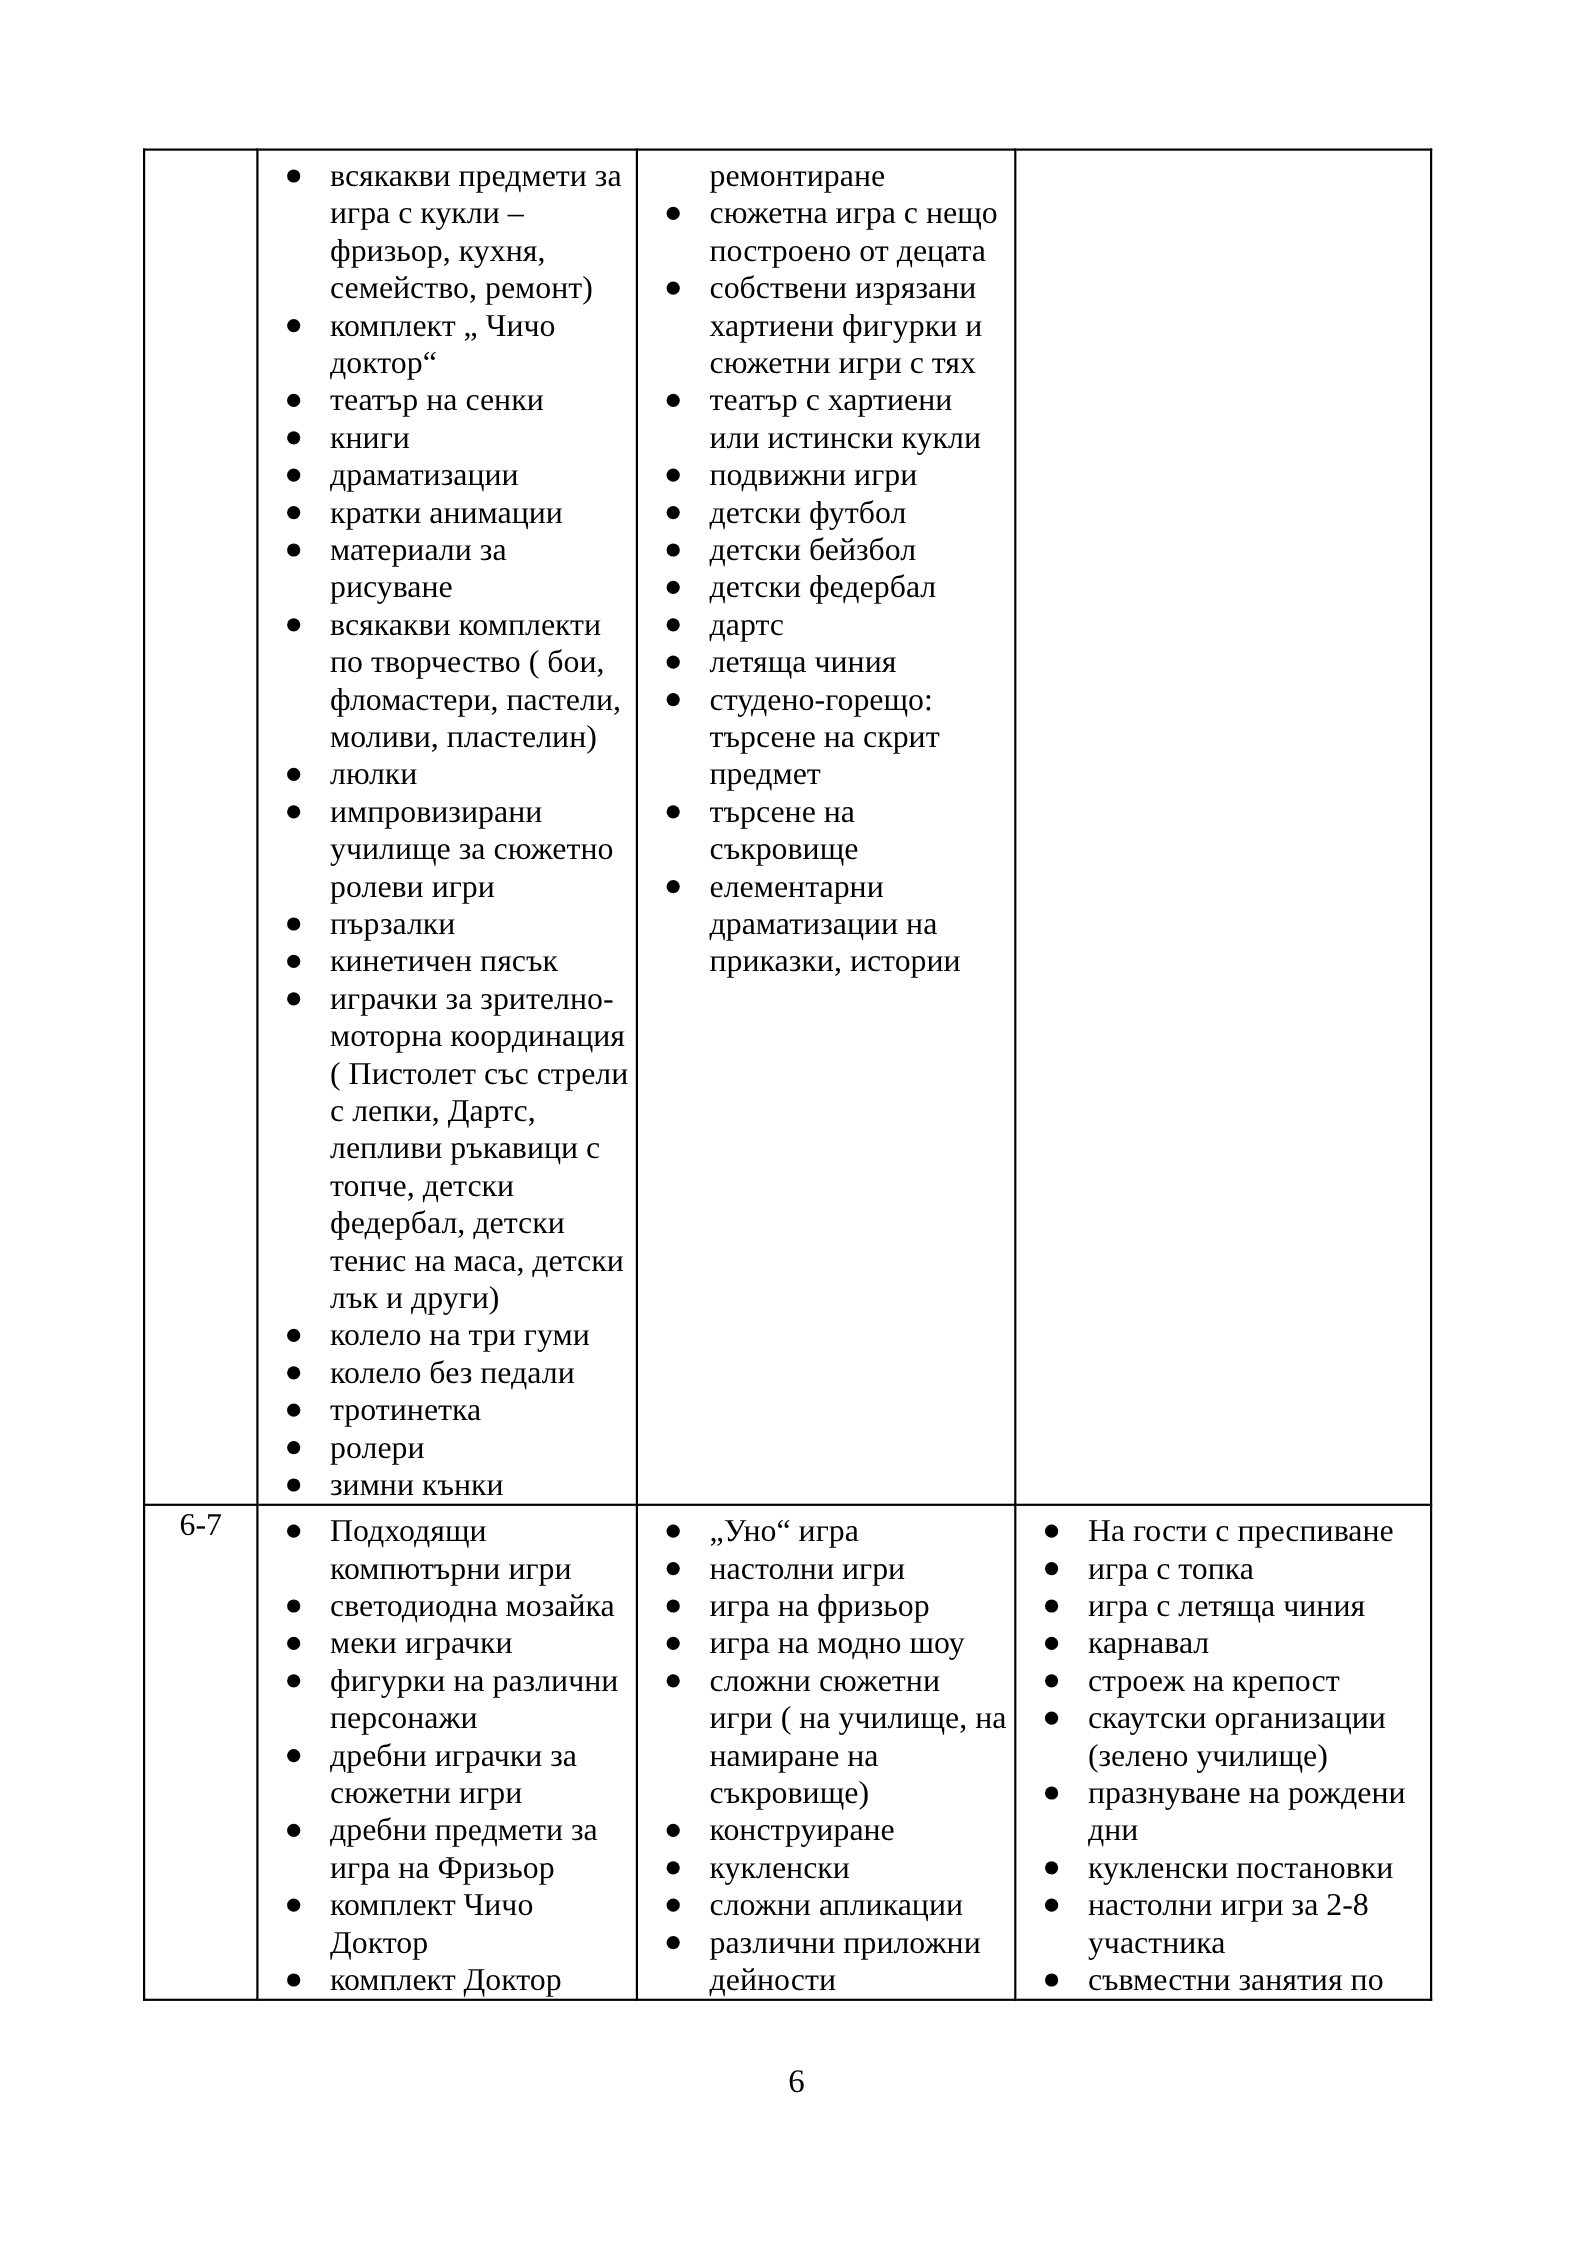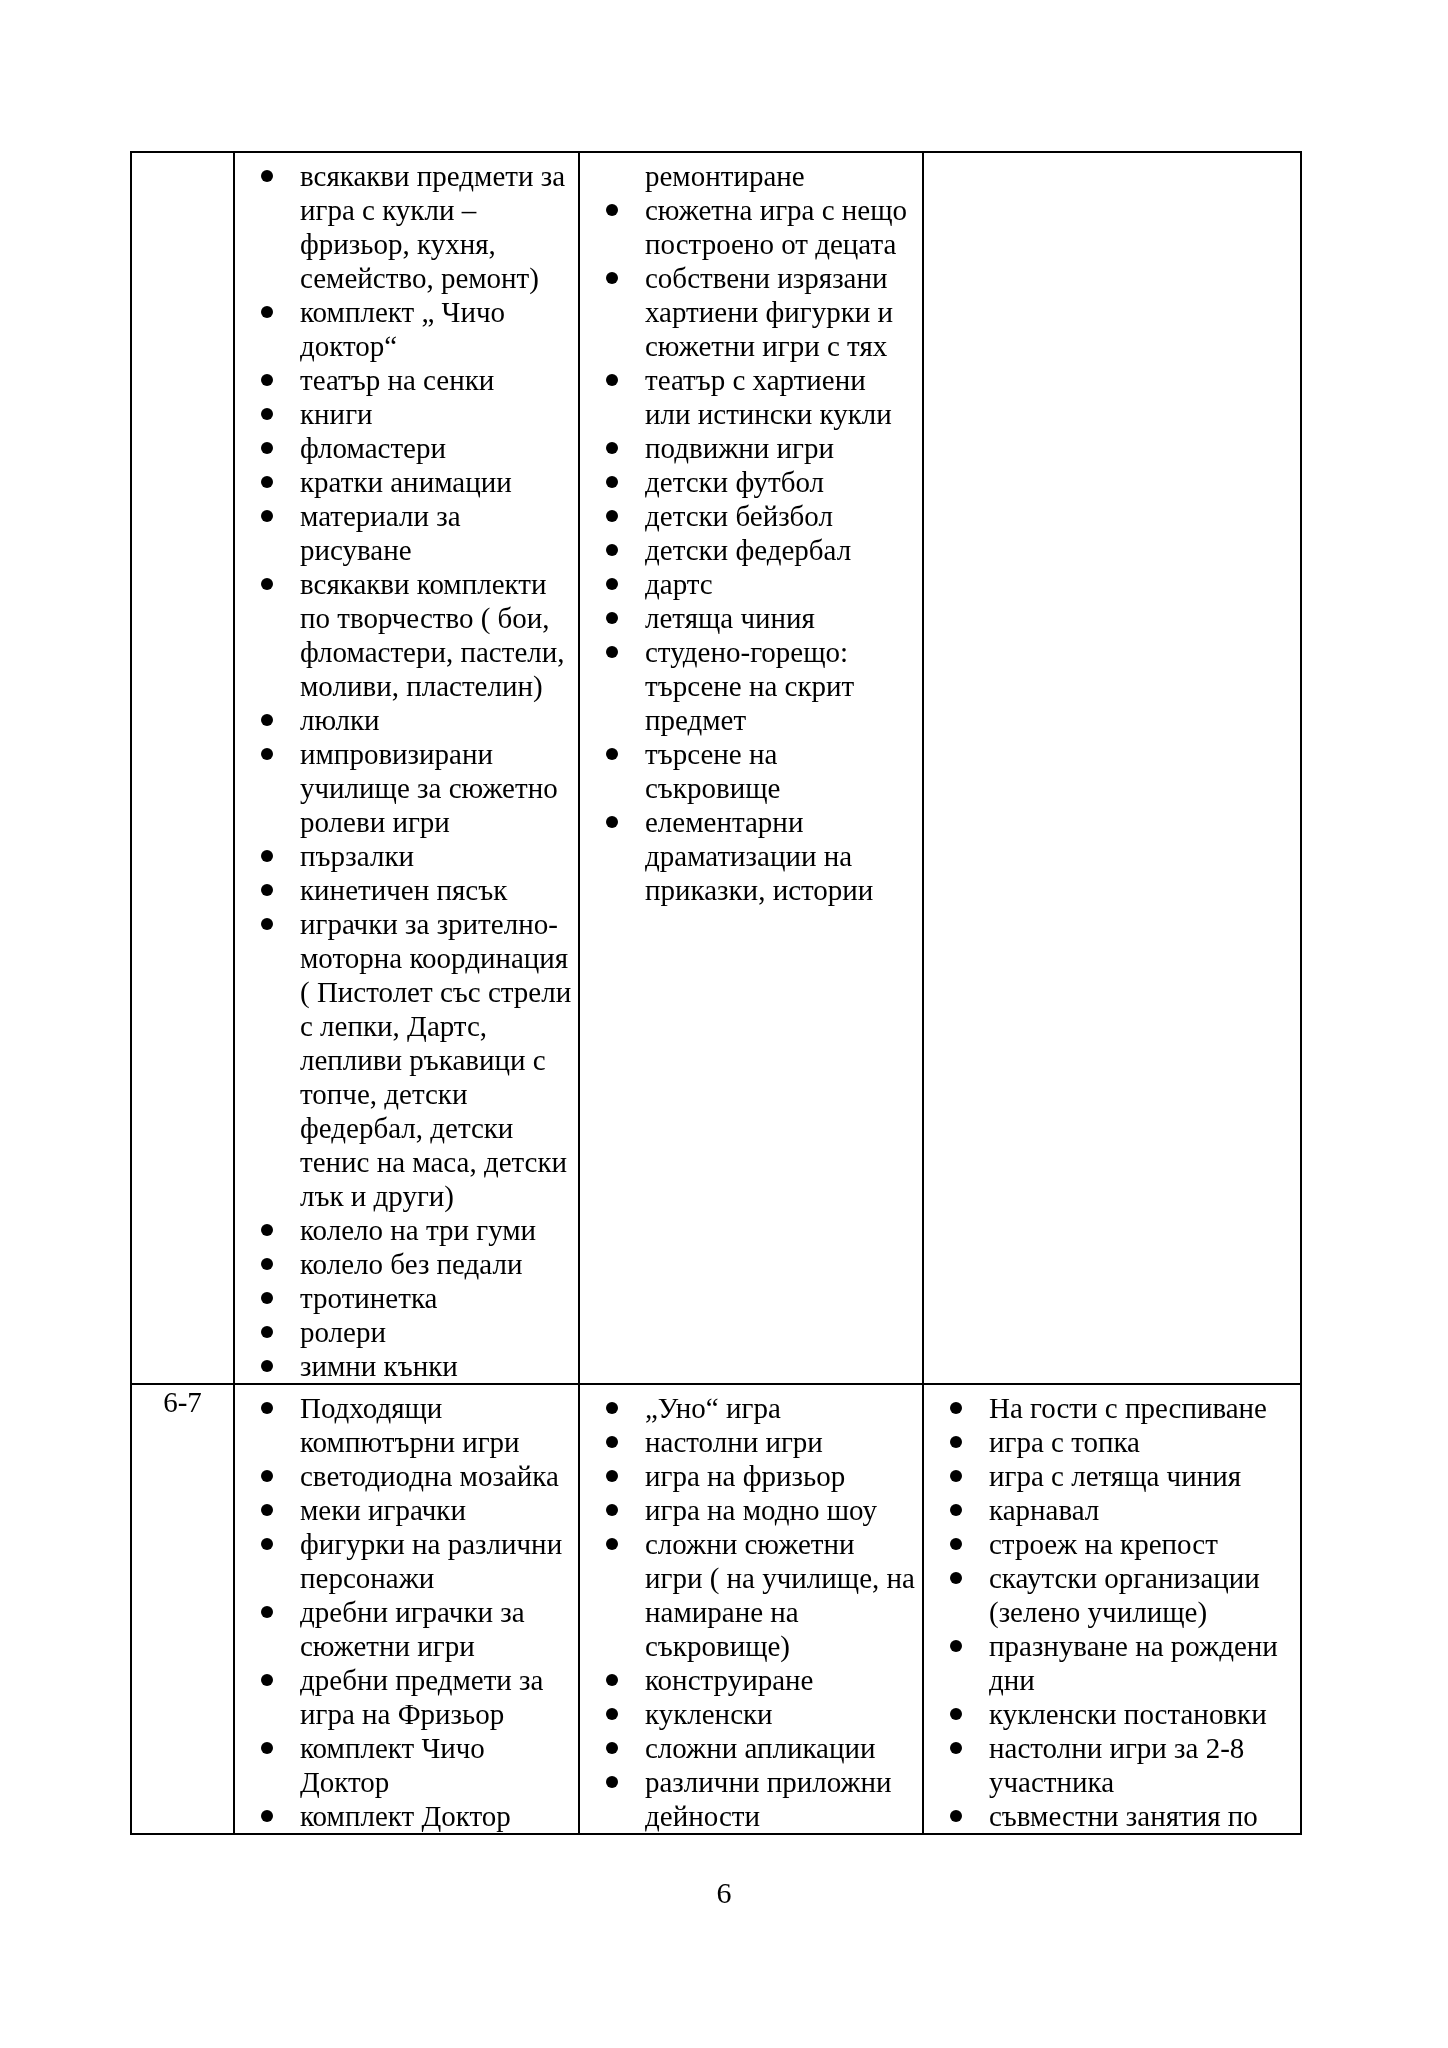--- a/index.html
+++ b/index.html
@@ -18,21 +18,20 @@
   }
   table.grid {
     position: absolute;
     left: 130px;
     top: 135px;
     width: 1170px;
     border-collapse: collapse;
     table-layout: fixed;
     font-size: 29px;
     line-height: 34px;
-    margin-top: 16px;
   }
   table.grid td {
     border: 2px solid #000000;
     vertical-align: top;
     padding: 0;
     overflow: hidden;
   }
   tr.row-cont  { height: 1225px; }
   tr.row-age67 { height: 448px; }
   td.age-cell {
@@ -87,21 +86,21 @@
     </colgroup>
     <tbody>
         <tr class="row-cont">
       <td class="age-cell"></td>
       <td>
         <ul class="blist">
               <li>всякакви предмети за игра с кукли – фризьор, кухня, семейство, ремонт)</li>
               <li>комплект „ Чичо доктор“</li>
               <li>театър на сенки</li>
               <li>книги</li>
-              <li>фломастери</li>
+              <li>драматизации</li>
               <li>кратки анимации</li>
               <li>материали за рисуване</li>
               <li>всякакви комплекти по творчество ( бои, фломастери, пастели, моливи, пластелин)</li>
               <li>люлки</li>
               <li>импровизирани училище за сюжетно ролеви игри</li>
               <li>пързалки</li>
               <li>кинетичен пясък</li>
               <li>играчки за зрително-моторна координация ( Пистолет със стрели с лепки, Дартс, лепливи ръкавици с топче, детски федербал, детски тенис на маса, детски лък и други)</li>
               <li>колело на три гуми</li>
               <li>колело без педали</li>

